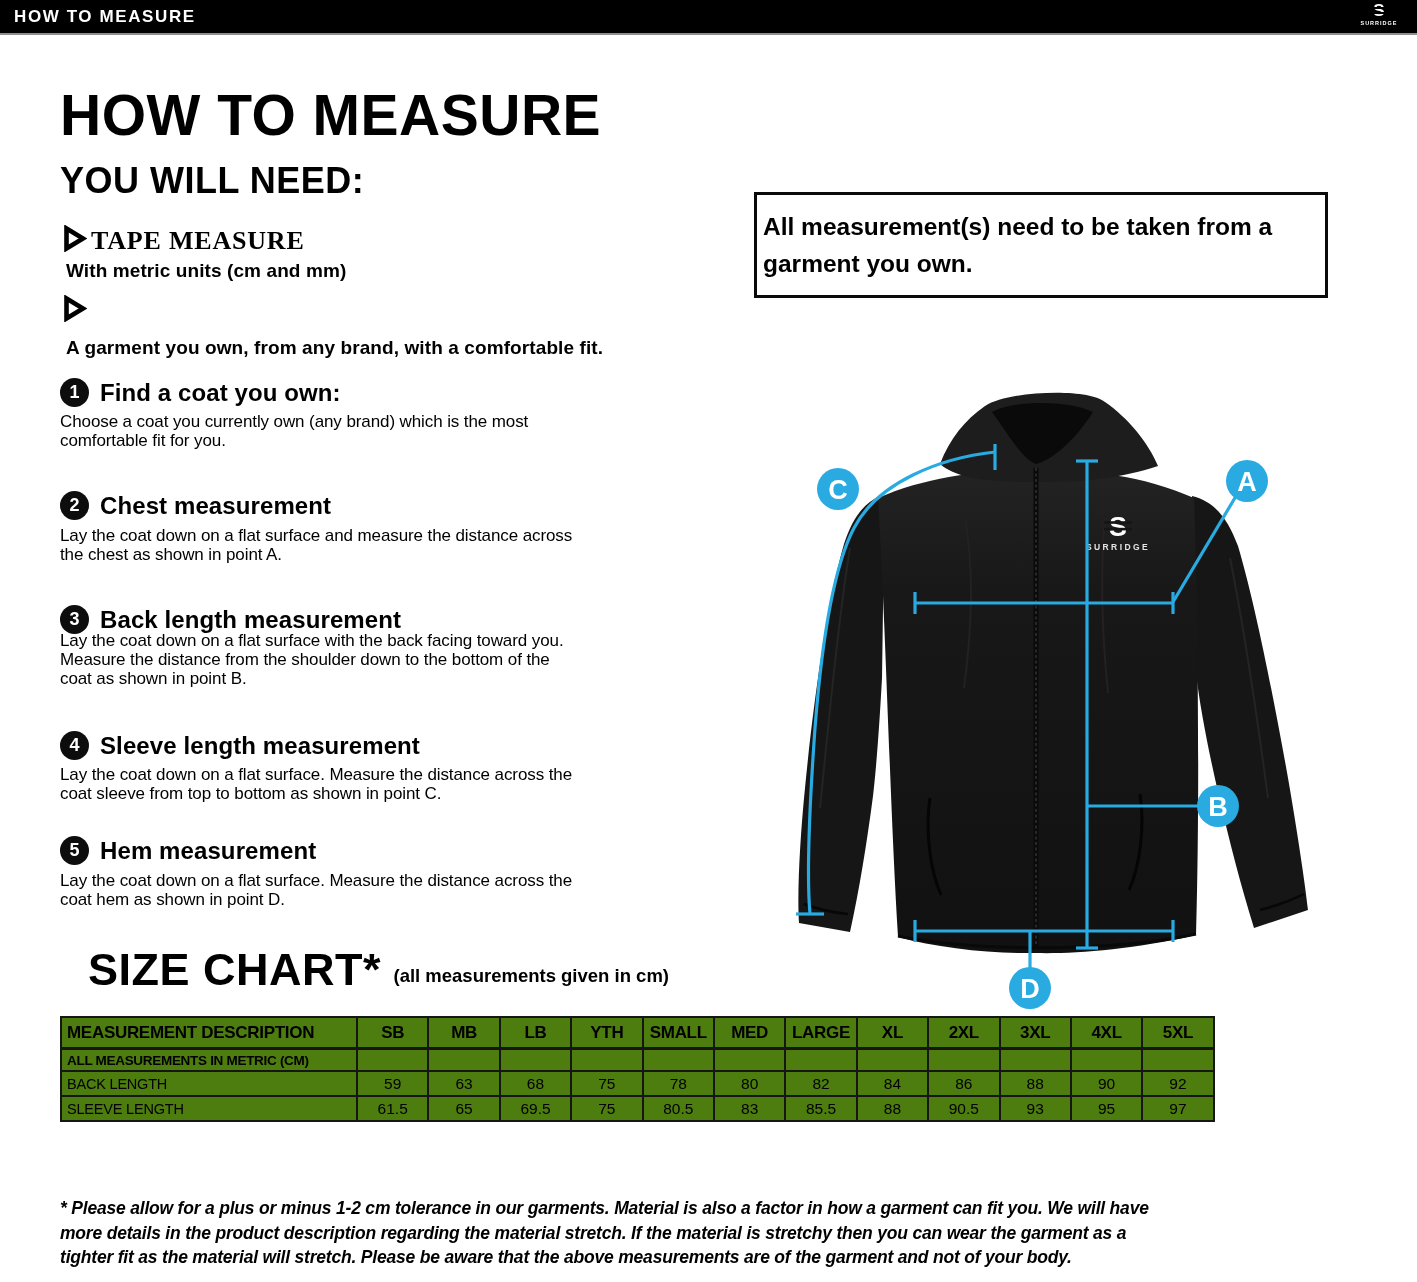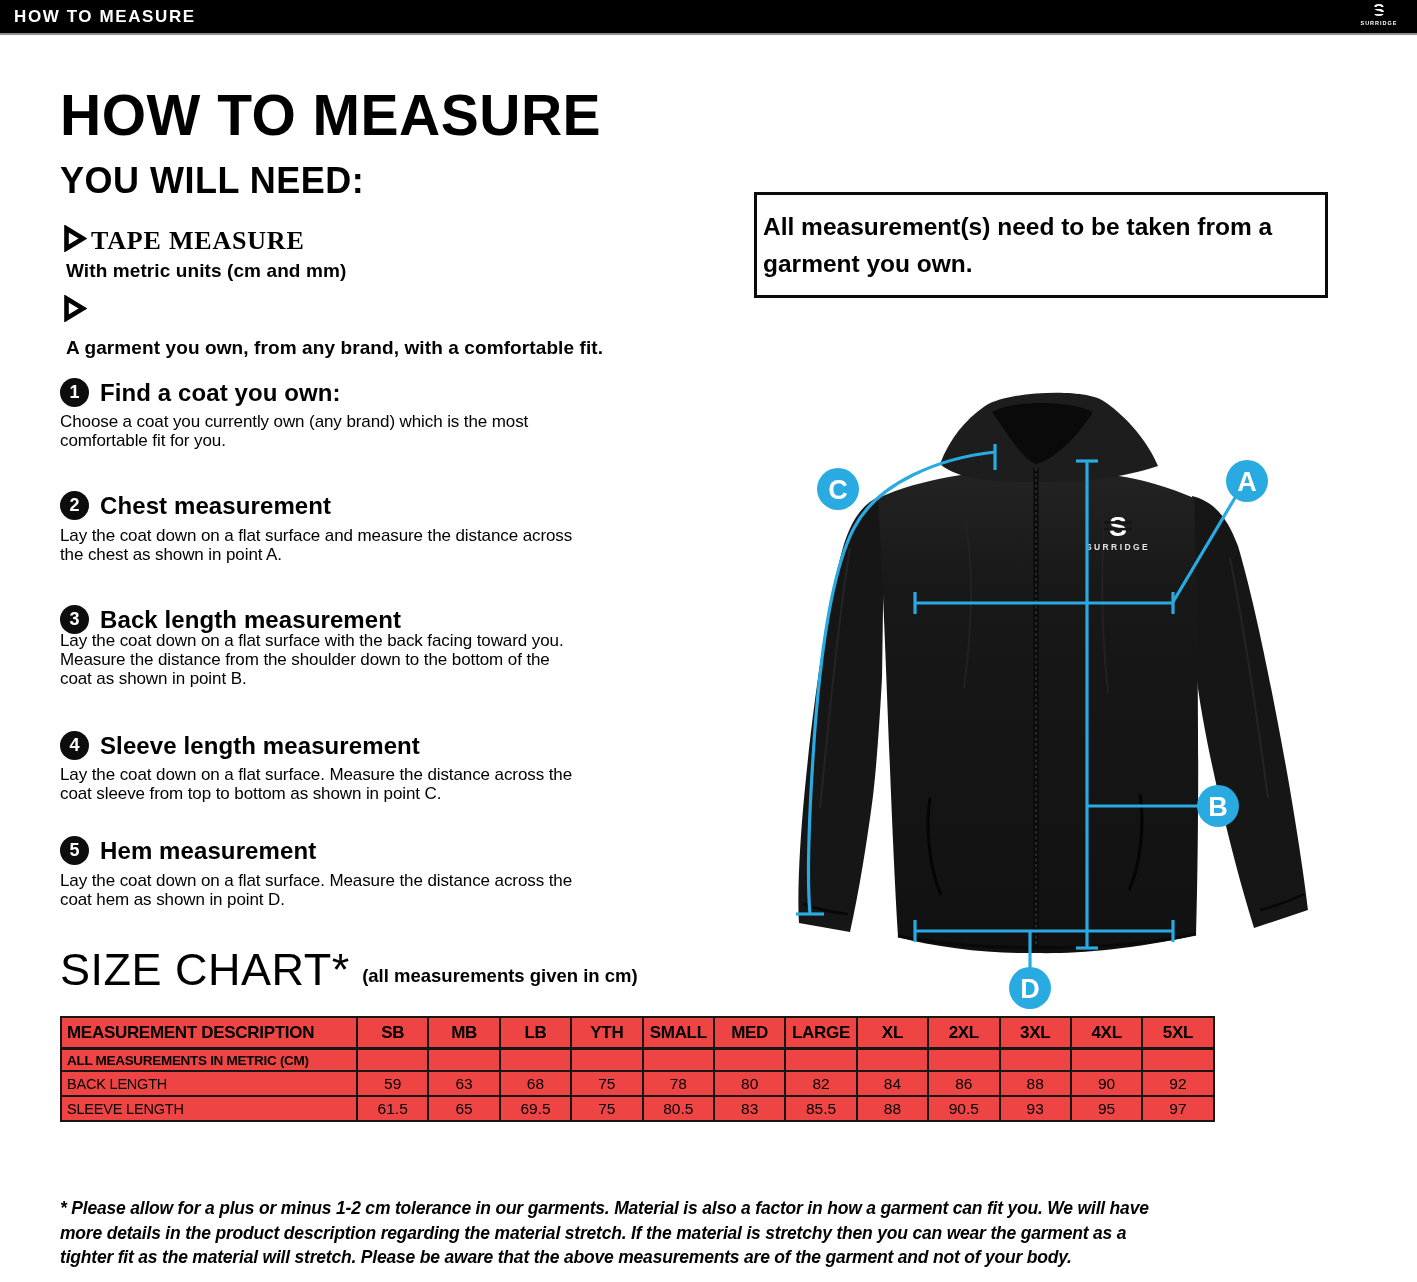--- a/index.html
+++ b/index.html
@@ -49,24 +49,24 @@
   
   .notice{left:754px;top:192px;width:556px;border:3px solid #0a0a0a;
     padding:13px 6px;font-size:24.5px;font-weight:bold;line-height:37px;white-space:pre-line;}
 
   
   .figure{left:760px;top:378px;width:640px;height:640px;}
   .figure svg text{font-family:"Liberation Sans",sans-serif;}
 
   
   .sc-head{left:60px;top:944px;}
-  .sc-title{font-size:45px;font-weight:normal;letter-spacing:0.5px;display:inline;}
+  .sc-title{font-size:45px;font-weight:bold;letter-spacing:0.5px;display:inline;margin-left:28px;}
   .sc-note{font-size:18.5px;font-weight:bold;display:inline;position:relative;top:-3px;margin-left:8px;}
   .sc-table{left:60px;top:1016px;}
-  table{border-collapse:collapse;table-layout:fixed;width:1153px;background:#ef4444;}
+  table{border-collapse:collapse;table-layout:fixed;width:1153px;background:#4d7c0f;}
   col.c-desc{width:296px;}
   col.c-size{width:71.4px;}
   th,td{border:2px solid #161616;text-align:center;padding:0;color:#000;
     overflow:hidden;white-space:nowrap;}
   thead th{height:29px;font-size:17px;font-weight:bold;letter-spacing:-0.3px;
     border-bottom-width:3px;}
   th.desc,td.desc{text-align:left;padding-left:5px;}
   tr.metric-row td{height:20px;font-size:13.5px;font-weight:bold;letter-spacing:-0.3px;}
   tr.data-row td{height:23px;font-size:15.5px;font-weight:normal;}
   tr.data-row td.desc{font-size:14.5px;letter-spacing:-0.2px;}

